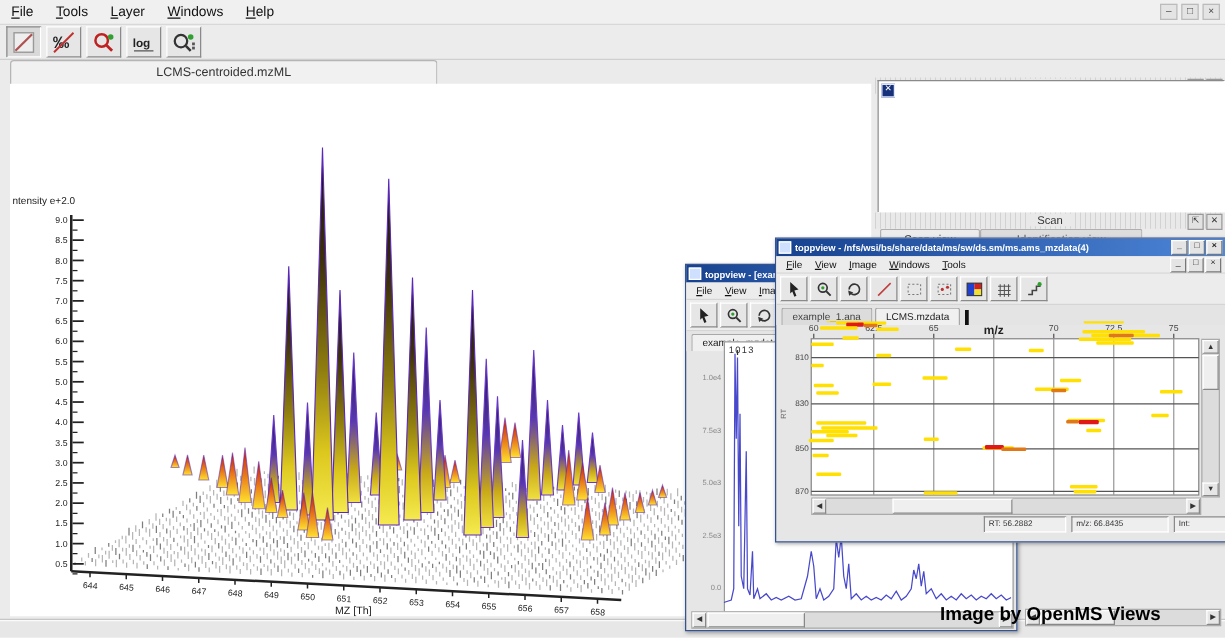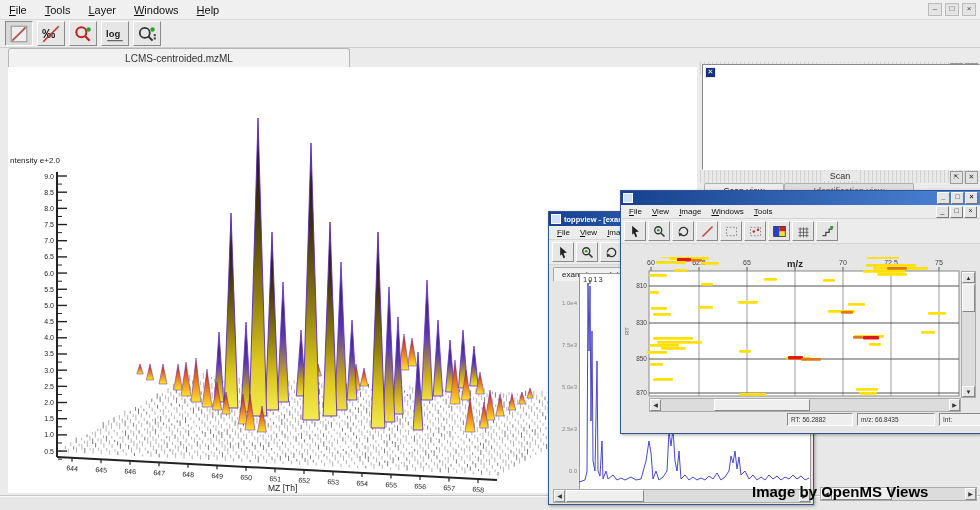--- a/index.html
+++ b/index.html
@@ -426,20 +426,21 @@
   <div class="scroll-h" style="left:4px;top:277px;width:256px;height:12px">
     <span class="arr" style="left:0">◀</span>
       <span class="thumb" style="left:12px;width:78px"></span>
     <span class="arr" style="right:0">▶</span>
   </div>
 </div>
 
 <div class="abs fwin" id="winB" style="left:620px;top:190px;width:359px;height:242px;z-index:20">
   <div class="tbar">
     <span class="ticon"></span>
+    <span>toppview - /nfs/wsi/bs/share/data/ms/sw/ds.sm/ms.ams_mzdata(4)</span>
     <span class="tb-btns" id="w2btns">
         <span class="b">_</span>
         <span class="b">□</span>
         <span class="b">×</span>
       </span>
   </div>
   <div class="mrow" id="w2menu">
       <span class="mi"><u>F</u>ile</span>
       <span class="mi"><u>V</u>iew</span>
       <span class="mi"><u>I</u>mage</span>
@@ -499,20 +500,25 @@
         <svg width="15" height="15" viewBox="0 0 18 18">
           <path d="M3 6h12M3 10h12M3 14h12M5 4v12M9 4v12M13 4v12" stroke="#555" fill="none"></path>
         </svg>
       </span>
       <span class="sbtn raised">
         <svg width="15" height="15" viewBox="0 0 18 18">
           <path d="M3 14h4v-4h4V6h4" fill="none" stroke="#444" stroke-width="1.5"></path>
           <circle cx="14" cy="4" r="2" fill="#2e9e2e"></circle>
         </svg>
       </span>
+    </div>
+  <div class="tabsrow" id="w2tabs">
+      <span class="wtab inact">example_1.ana</span>
+      <span class="wtab">LCMS.mzdata</span>
+      <span style="width: 3px; height: 12px; background: rgb(17, 17, 17); margin-left: 2px;"></span>
     </div>
   <svg class="abs" id="svg2d" style="left:0;top:66px" width="359" height="146" viewBox="620 256 359 146">
       <line x1="650" y1="266" x2="650" y2="272" stroke="#555"></line>
       <text x="650" y="264" font-size="7" text-anchor="middle" fill="#444">60</text>
       <line x1="698" y1="266" x2="698" y2="272" stroke="#555"></line>
       <text x="698" y="264" font-size="7" text-anchor="middle" fill="#444">62.5</text>
       <line x1="746" y1="266" x2="746" y2="272" stroke="#555"></line>
       <text x="746" y="264" font-size="7" text-anchor="middle" fill="#444">65</text>
       <line x1="794" y1="266" x2="794" y2="272" stroke="#555"></line>
       <line x1="842" y1="266" x2="842" y2="272" stroke="#555"></line>

